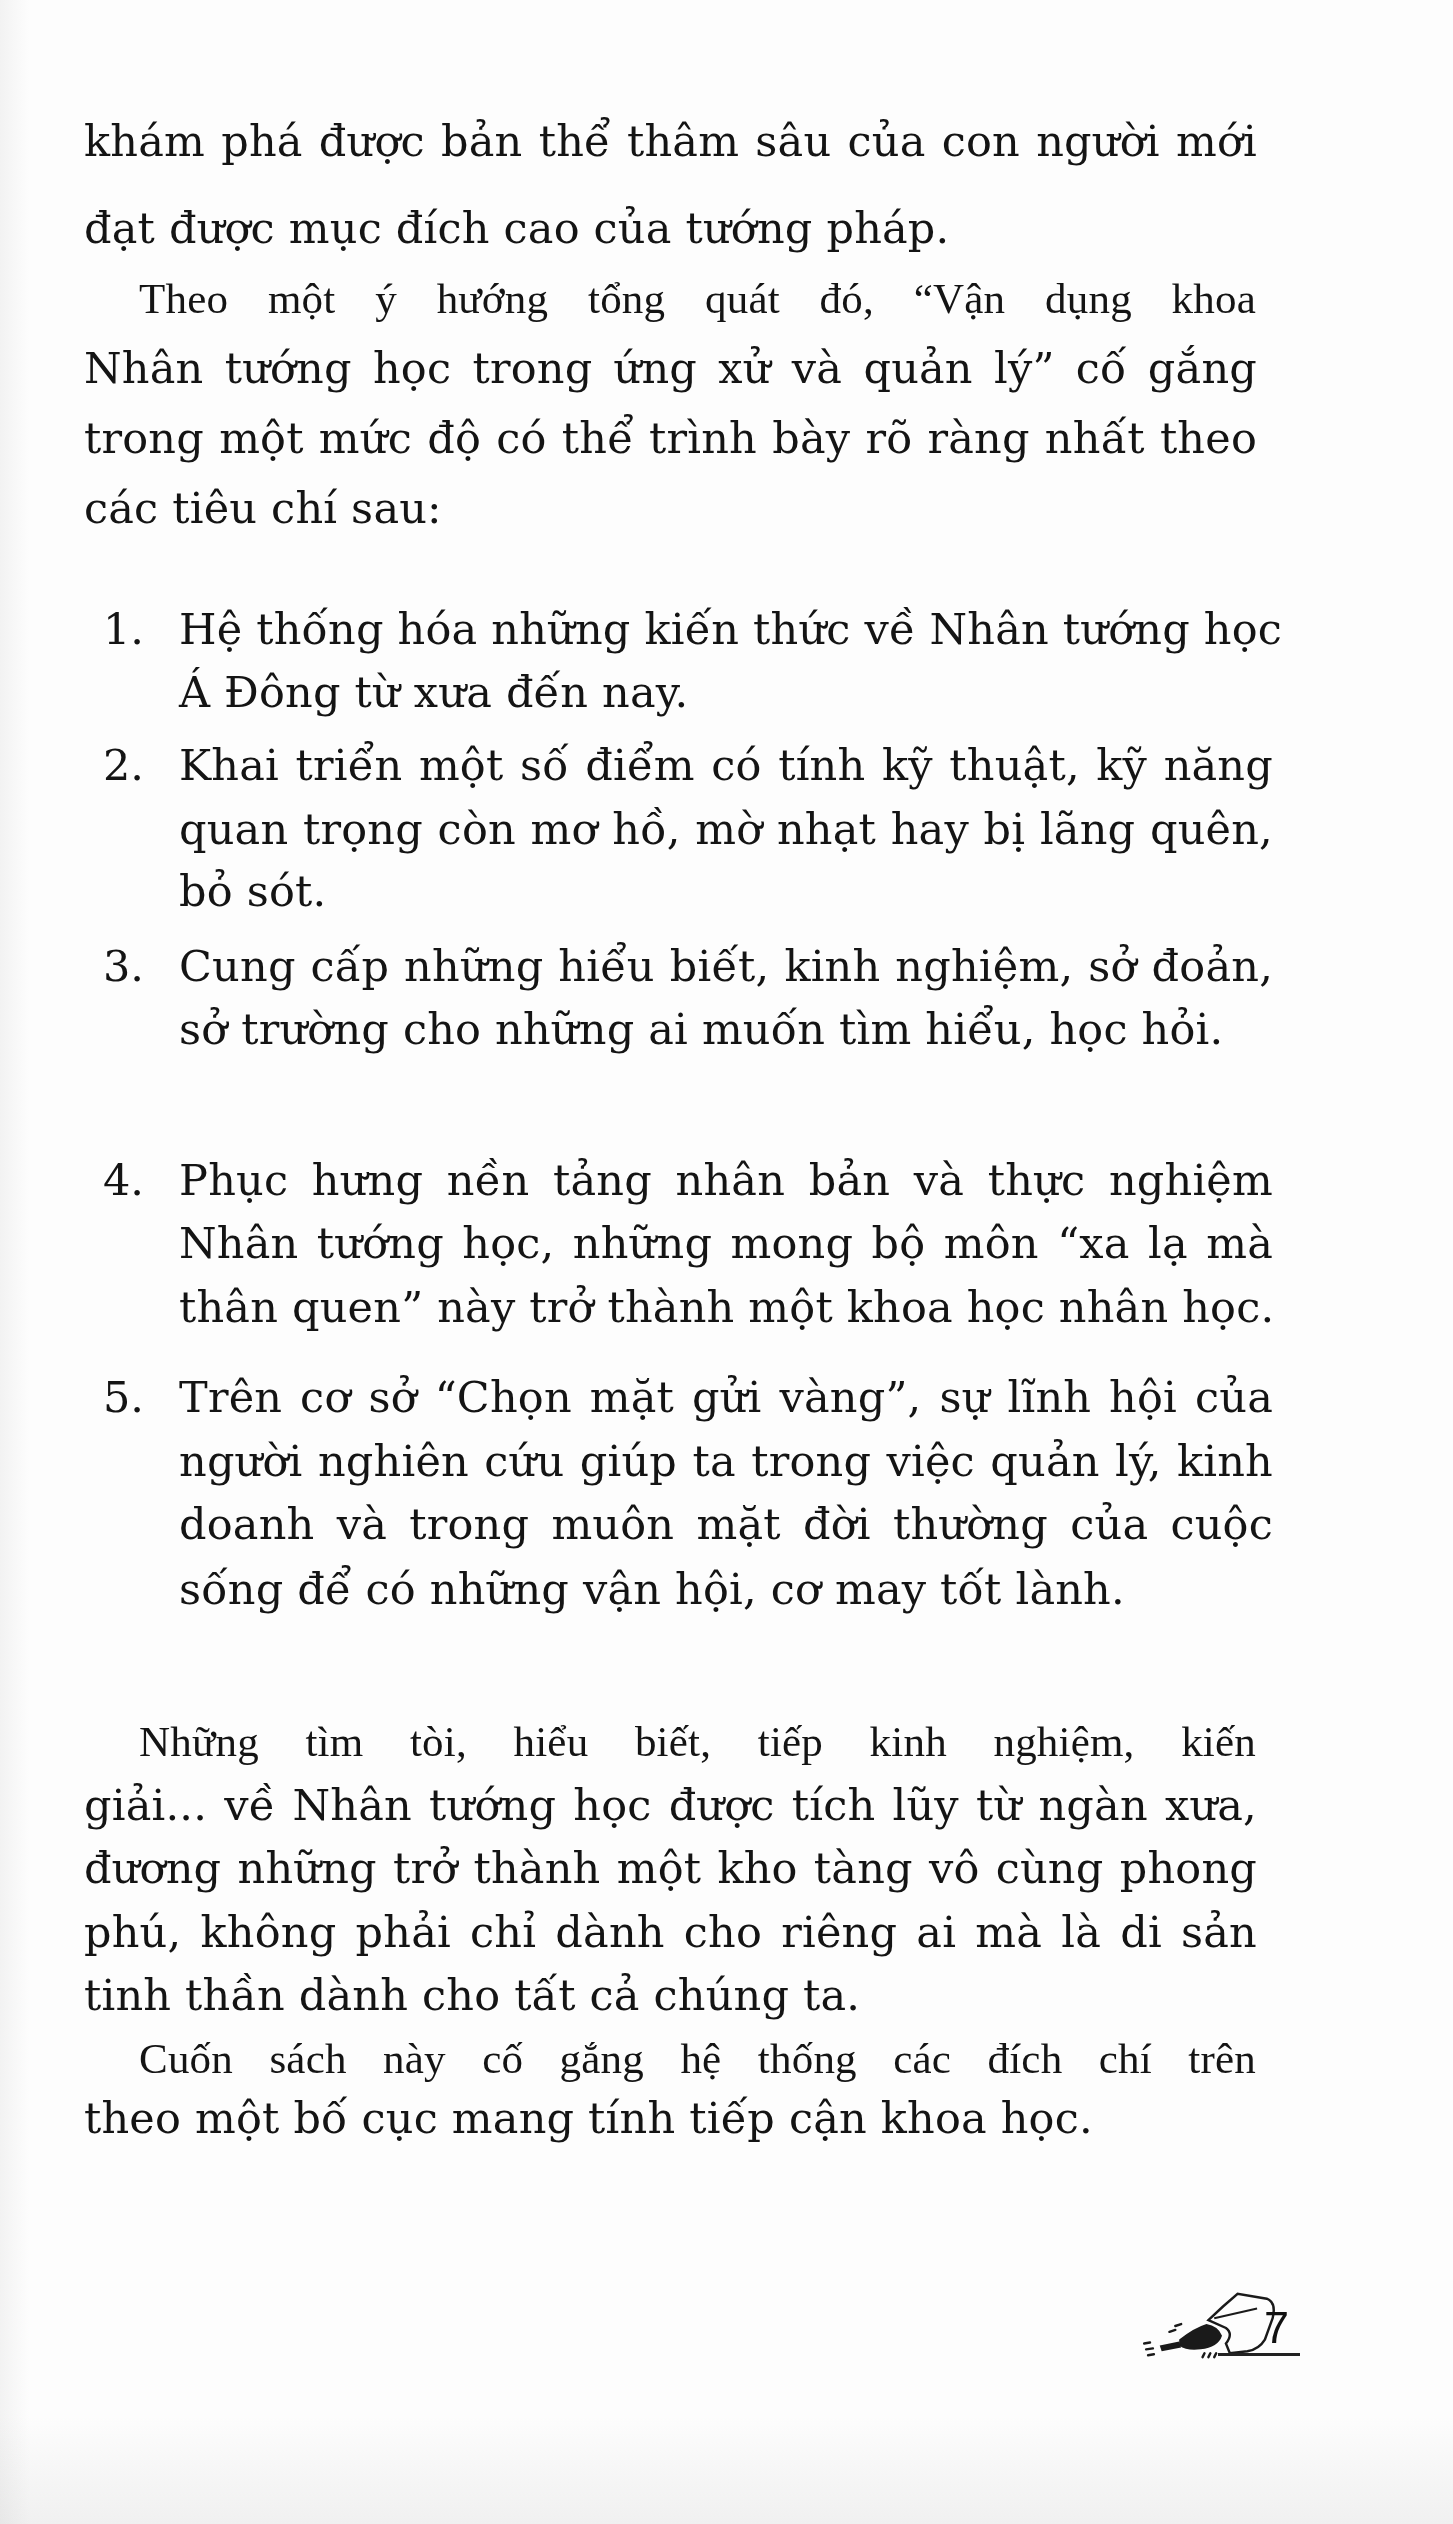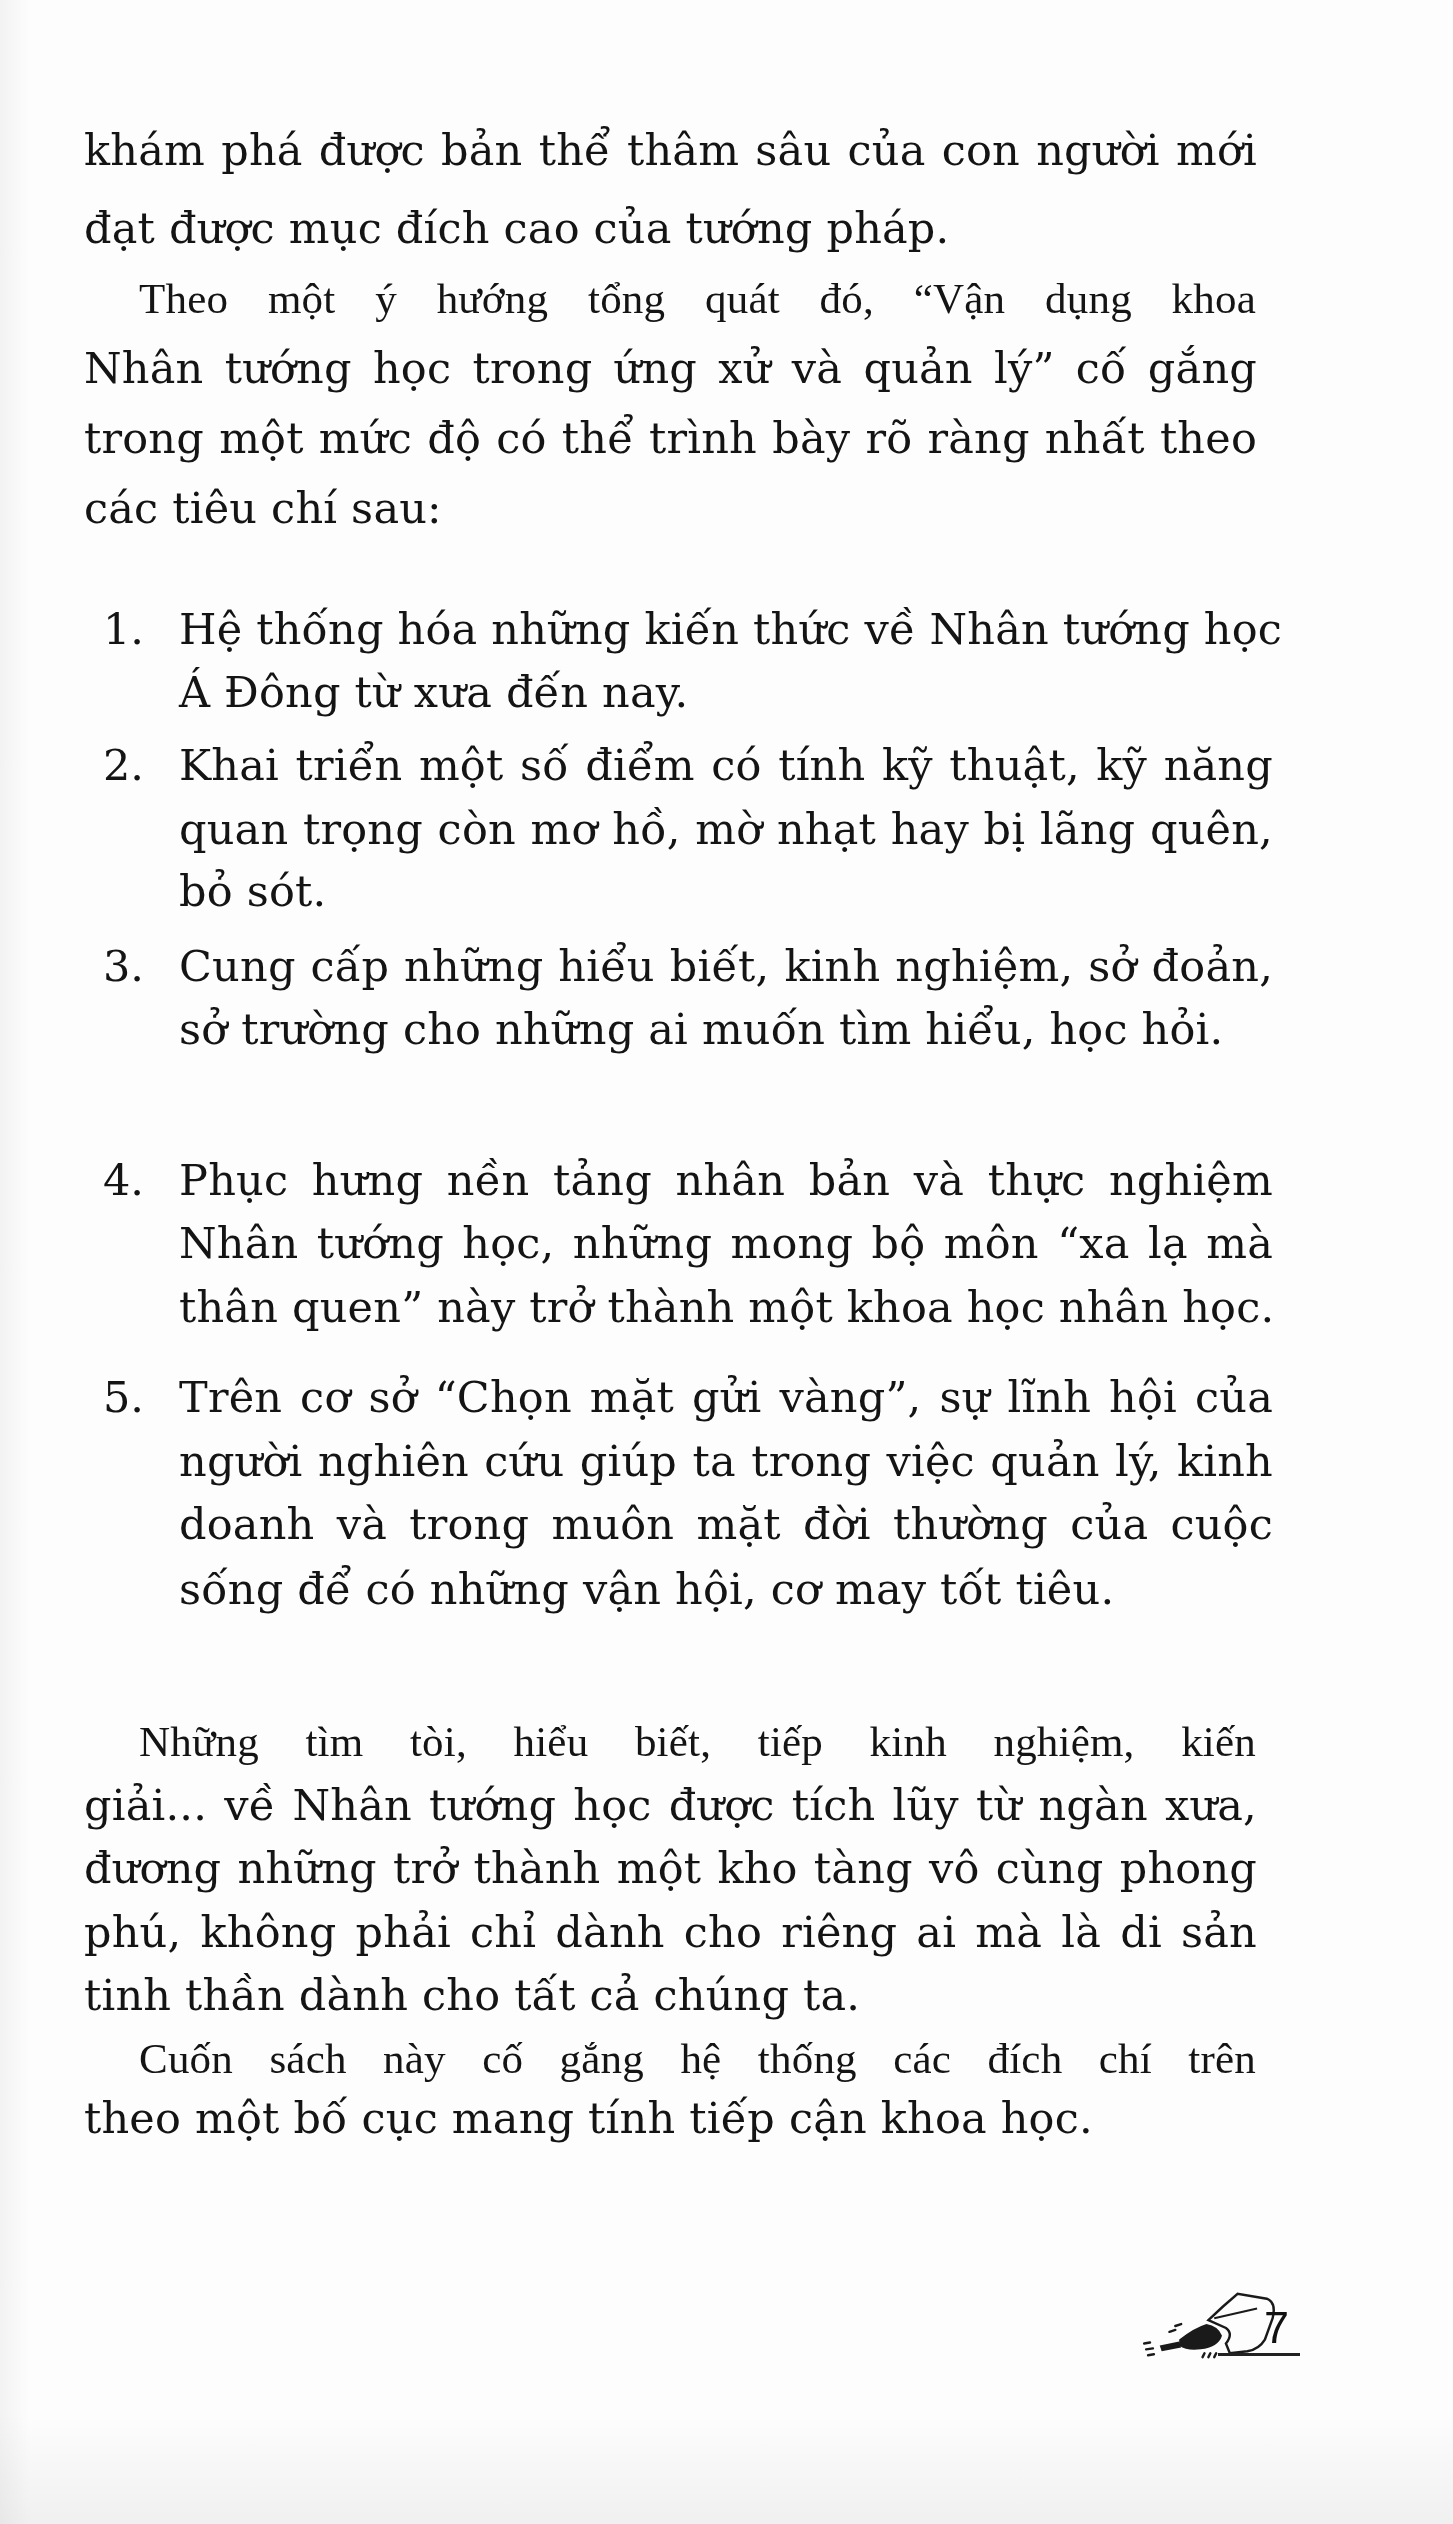--- a/index.html
+++ b/index.html
@@ -44,21 +44,21 @@
   .folio-rule {
     position: absolute; left: 1218px; top: 2353px; width: 82px; height: 2.9px; background: #222;
   }
 </style>
 </head>
 <body>
 
 <div class="page-shade"></div>
 
 <div>
-  <div class="line" style="top:129px">khám phá được bản thể thâm sâu của con người mới</div>
+  <div class="line" style="top:120px">khám phá được bản thể thâm sâu của con người mới</div>
   <div class="line last" style="top:207px">đạt được mục đích cao của tướng pháp.</div>
 </div>
 
 <div>
   <div class="line indent" style="top:277px">Theo một ý hướng tổng quát đó, “Vận dụng khoa</div>
   <div class="line" style="top:347px">Nhân tướng học trong ứng xử và quản lý” cố gắng</div>
   <div class="line" style="top:417px">trong một mức độ có thể trình bày rõ ràng nhất theo</div>
   <div class="line last" style="top:487px">các tiêu chí sau:</div>
 </div>
 
@@ -87,21 +87,21 @@
     <div class="line list-line" style="top:1159px">Phục hưng nền tảng nhân bản và thực nghiệm</div>
     <div class="line list-line" style="top:1222px">Nhân tướng học, những mong bộ môn “xa lạ mà</div>
     <div class="line list-line last" style="top:1286px">thân quen” này trở thành một khoa học nhân học.</div>
   </div>
 
   <div>
     <span class="list-num" style="top:1376px">5.</span>
     <div class="line list-line" style="top:1376px">Trên cơ sở “Chọn mặt gửi vàng”, sự lĩnh hội của</div>
     <div class="line list-line" style="top:1440px">người nghiên cứu giúp ta trong việc quản lý, kinh</div>
     <div class="line list-line" style="top:1503px">doanh và trong muôn mặt đời thường của cuộc</div>
-    <div class="line list-line last" style="top:1568px">sống để có những vận hội, cơ may tốt tiêu.</div>
+    <div class="line list-line last" style="top:1568px">sống để có những vận hội, cơ may tốt lành.</div>
   </div>
 </div>
 
 <div>
   <div class="line indent" style="top:1720px">Những tìm tòi, hiểu biết, tiếp kinh nghiệm, kiến</div>
   <div class="line" style="top:1784px">giải... về Nhân tướng học được tích lũy từ ngàn xưa,</div>
   <div class="line" style="top:1847px">đương những trở thành một kho tàng vô cùng phong</div>
   <div class="line" style="top:1911px">phú, không phải chỉ dành cho riêng ai mà là di sản</div>
   <div class="line last" style="top:1974px">tinh thần dành cho tất cả chúng ta.</div>
 </div>

